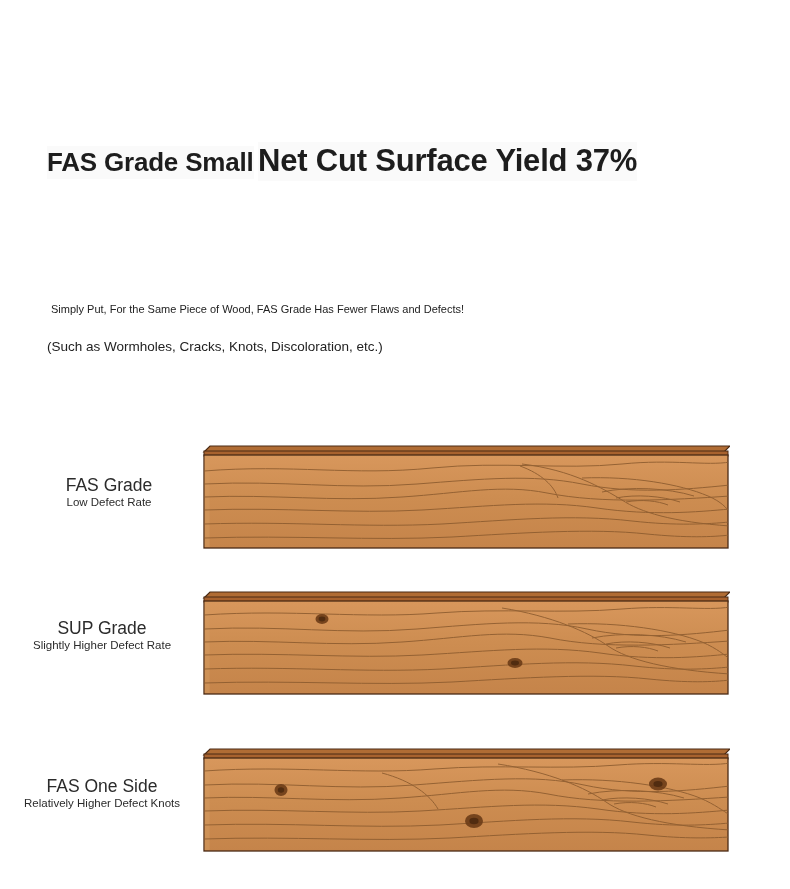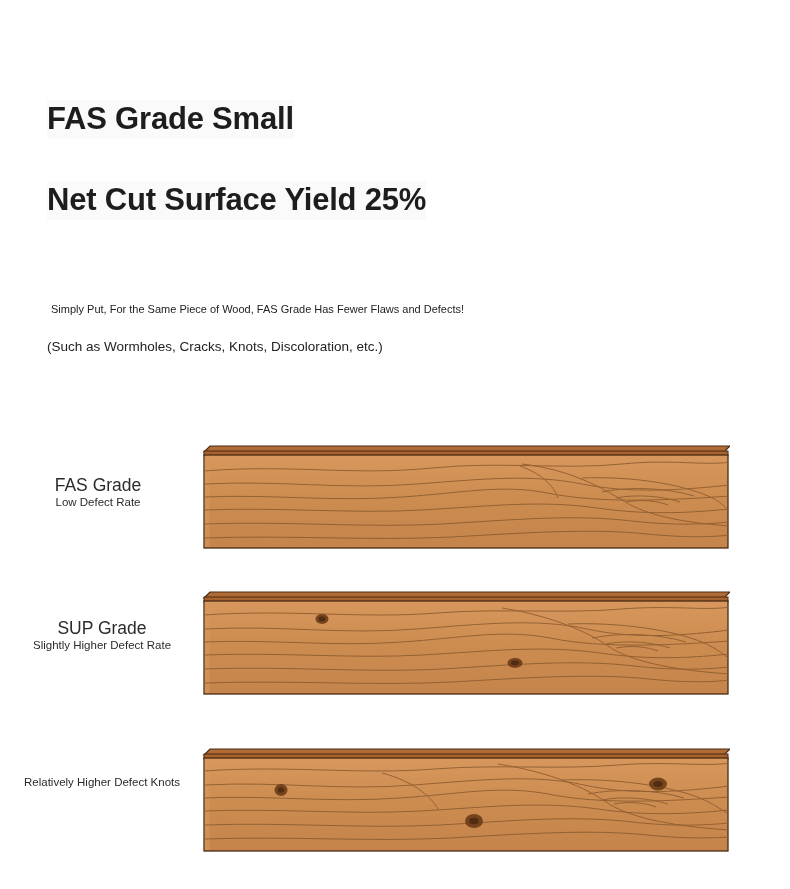--- a/index.html
+++ b/index.html
@@ -22,21 +22,21 @@
   }
 
   
   .heading-block {
     position: absolute;
     left: 47px;
     top: 100px;
     width: 620px;
   }
   .h-main {
-    font-size: 31px;
+    font-size: 26px;
     font-weight: bold;
     letter-spacing: -0.2px;
     color: #1d1d1d;
     background: #fafafa;
     display: inline-block;
     line-height: 1.25;
     margin: 0;
   }
   .h-sub {
     font-size: 31px;
@@ -99,21 +99,21 @@
   .grade-title {
     font-size: 17.5px;
     color: #2b2b2b;
     white-space: nowrap;
   }
   .grade-sub {
     font-size: 11.5px;
     color: #2b2b2b;
     white-space: nowrap;
   }
-  .row-1 .label-wrap { top: 35px; }
+  .row-1 .label-wrap { top: 35px; padding-left: 11px; }
   .row-2 .label-wrap { top: 32px; }
   .row-3 .label-wrap { top: 33px; }
   .row-2 .label-wrap { left: 4px; }
   .row-3 .label-wrap { left: 4px; }
 
   
   .plank {
     position: absolute;
     left: 202px;
     width: 528px;
@@ -121,21 +121,21 @@
   }
   .plank svg { display: block; }
 </style>
 </head>
 <body>
 
 <div class="page">
 
   <div class="heading-block">
     <div class="h-main">FAS Grade Small</div>
-    <div class="h-sub">Net Cut Surface Yield 25%</div>
+    <div class="h-sub">Net Cut Surface Yield 37%</div>
   </div>
 
 
   <div class="body-line-1">Simply Put, For the Same Piece of Wood, FAS Grade Has Fewer Flaws and Defects!</div>
   <div class="body-line-2">(Such as Wormholes, Cracks, Knots, Discoloration, etc.)</div>
 
   <div class="plank-row row-1">
     <div class="label-wrap">
       <div class="grade-title">FAS Grade</div>
       <div class="grade-sub">Low Defect Rate</div>
@@ -218,20 +218,21 @@
           <ellipse cx="120" cy="33" rx="3.4" ry="2.4" fill="#512c10"></ellipse>
           <ellipse cx="313" cy="77" rx="7.5" ry="5" fill="#6b3c17" opacity="0.9"></ellipse>
           <ellipse cx="313" cy="77" rx="4" ry="2.4" fill="#512c10"></ellipse>
         </g>
       </svg>
     </div>
   </div>
 
   <div class="plank-row row-3">
     <div class="label-wrap">
+      <div class="grade-title">FAS One Side</div>
       <div class="grade-sub">Relatively Higher Defect Knots</div>
     </div>
     <div class="plank">
       <svg width="528" height="110" viewBox="0 0 528 110" xmlns="http://www.w3.org/2000/svg">
         <defs>
           <linearGradient id="face3" x1="0" y1="0" x2="0" y2="1">
             <stop offset="0%" stop-color="#d8975c"></stop>
             <stop offset="45%" stop-color="#cd8d51"></stop>
             <stop offset="100%" stop-color="#c5844a"></stop>
           </linearGradient>

